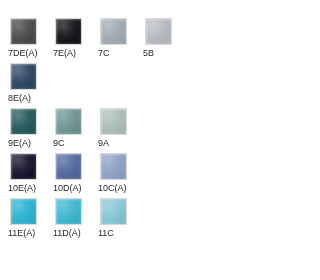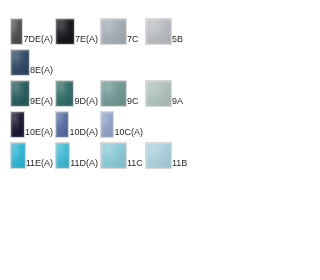--- a/index.html
+++ b/index.html
@@ -25,22 +25,22 @@
   .swatch-row {
     display: flex;
     align-items: flex-start;
     margin-bottom: 4px;
   }
 
   .swatch-cell {
     width: 45px;
     flex: 0 0 45px;
     display: flex;
-    flex-direction: row;
-    align-items: flex-end;
+    flex-direction: column;
+    align-items: flex-start;
   }
 
   .swatch-chip {
     width: 27px;
     height: 27px;
     box-sizing: border-box;
     border: 1px solid #d8d8d8;
     margin-left: 2px;
     position: relative;
     overflow: hidden;
@@ -96,24 +96,20 @@
         <div class="swatch-chip" style="background-color: rgb(45, 70, 99);"></div>
         <div class="swatch-label">8E(A)</div>
       </div>
     </div>
     <div class="swatch-row">
       <div class="swatch-cell">
         <div class="swatch-chip" style="background-color: rgb(36, 90, 92);"></div>
         <div class="swatch-label">9E(A)</div>
       </div>
       <div class="swatch-cell">
-        <div class="swatch-chip" style="background-color: rgb(47, 106, 100);"></div>
-        <div class="swatch-label">9D(A)</div>
-      </div>
-      <div class="swatch-cell">
         <div class="swatch-chip" style="background-color: rgb(110, 151, 146);"></div>
         <div class="swatch-label">9C</div>
       </div>
       <div class="swatch-cell">
         <div class="swatch-chip" style="background-color: rgb(174, 192, 185);"></div>
         <div class="swatch-label">9A</div>
       </div>
     </div>
     <div class="swatch-row">
       <div class="swatch-cell">
@@ -135,18 +131,14 @@
         <div class="swatch-label">11E(A)</div>
       </div>
       <div class="swatch-cell">
         <div class="swatch-chip" style="background-color: rgb(60, 184, 209);"></div>
         <div class="swatch-label">11D(A)</div>
       </div>
       <div class="swatch-cell">
         <div class="swatch-chip" style="background-color: rgb(136, 200, 214);"></div>
         <div class="swatch-label">11C</div>
       </div>
-      <div class="swatch-cell">
-        <div class="swatch-chip" style="background-color: rgb(167, 207, 219);"></div>
-        <div class="swatch-label">11B</div>
-      </div>
     </div>
   </div>
 
 </body></html>

